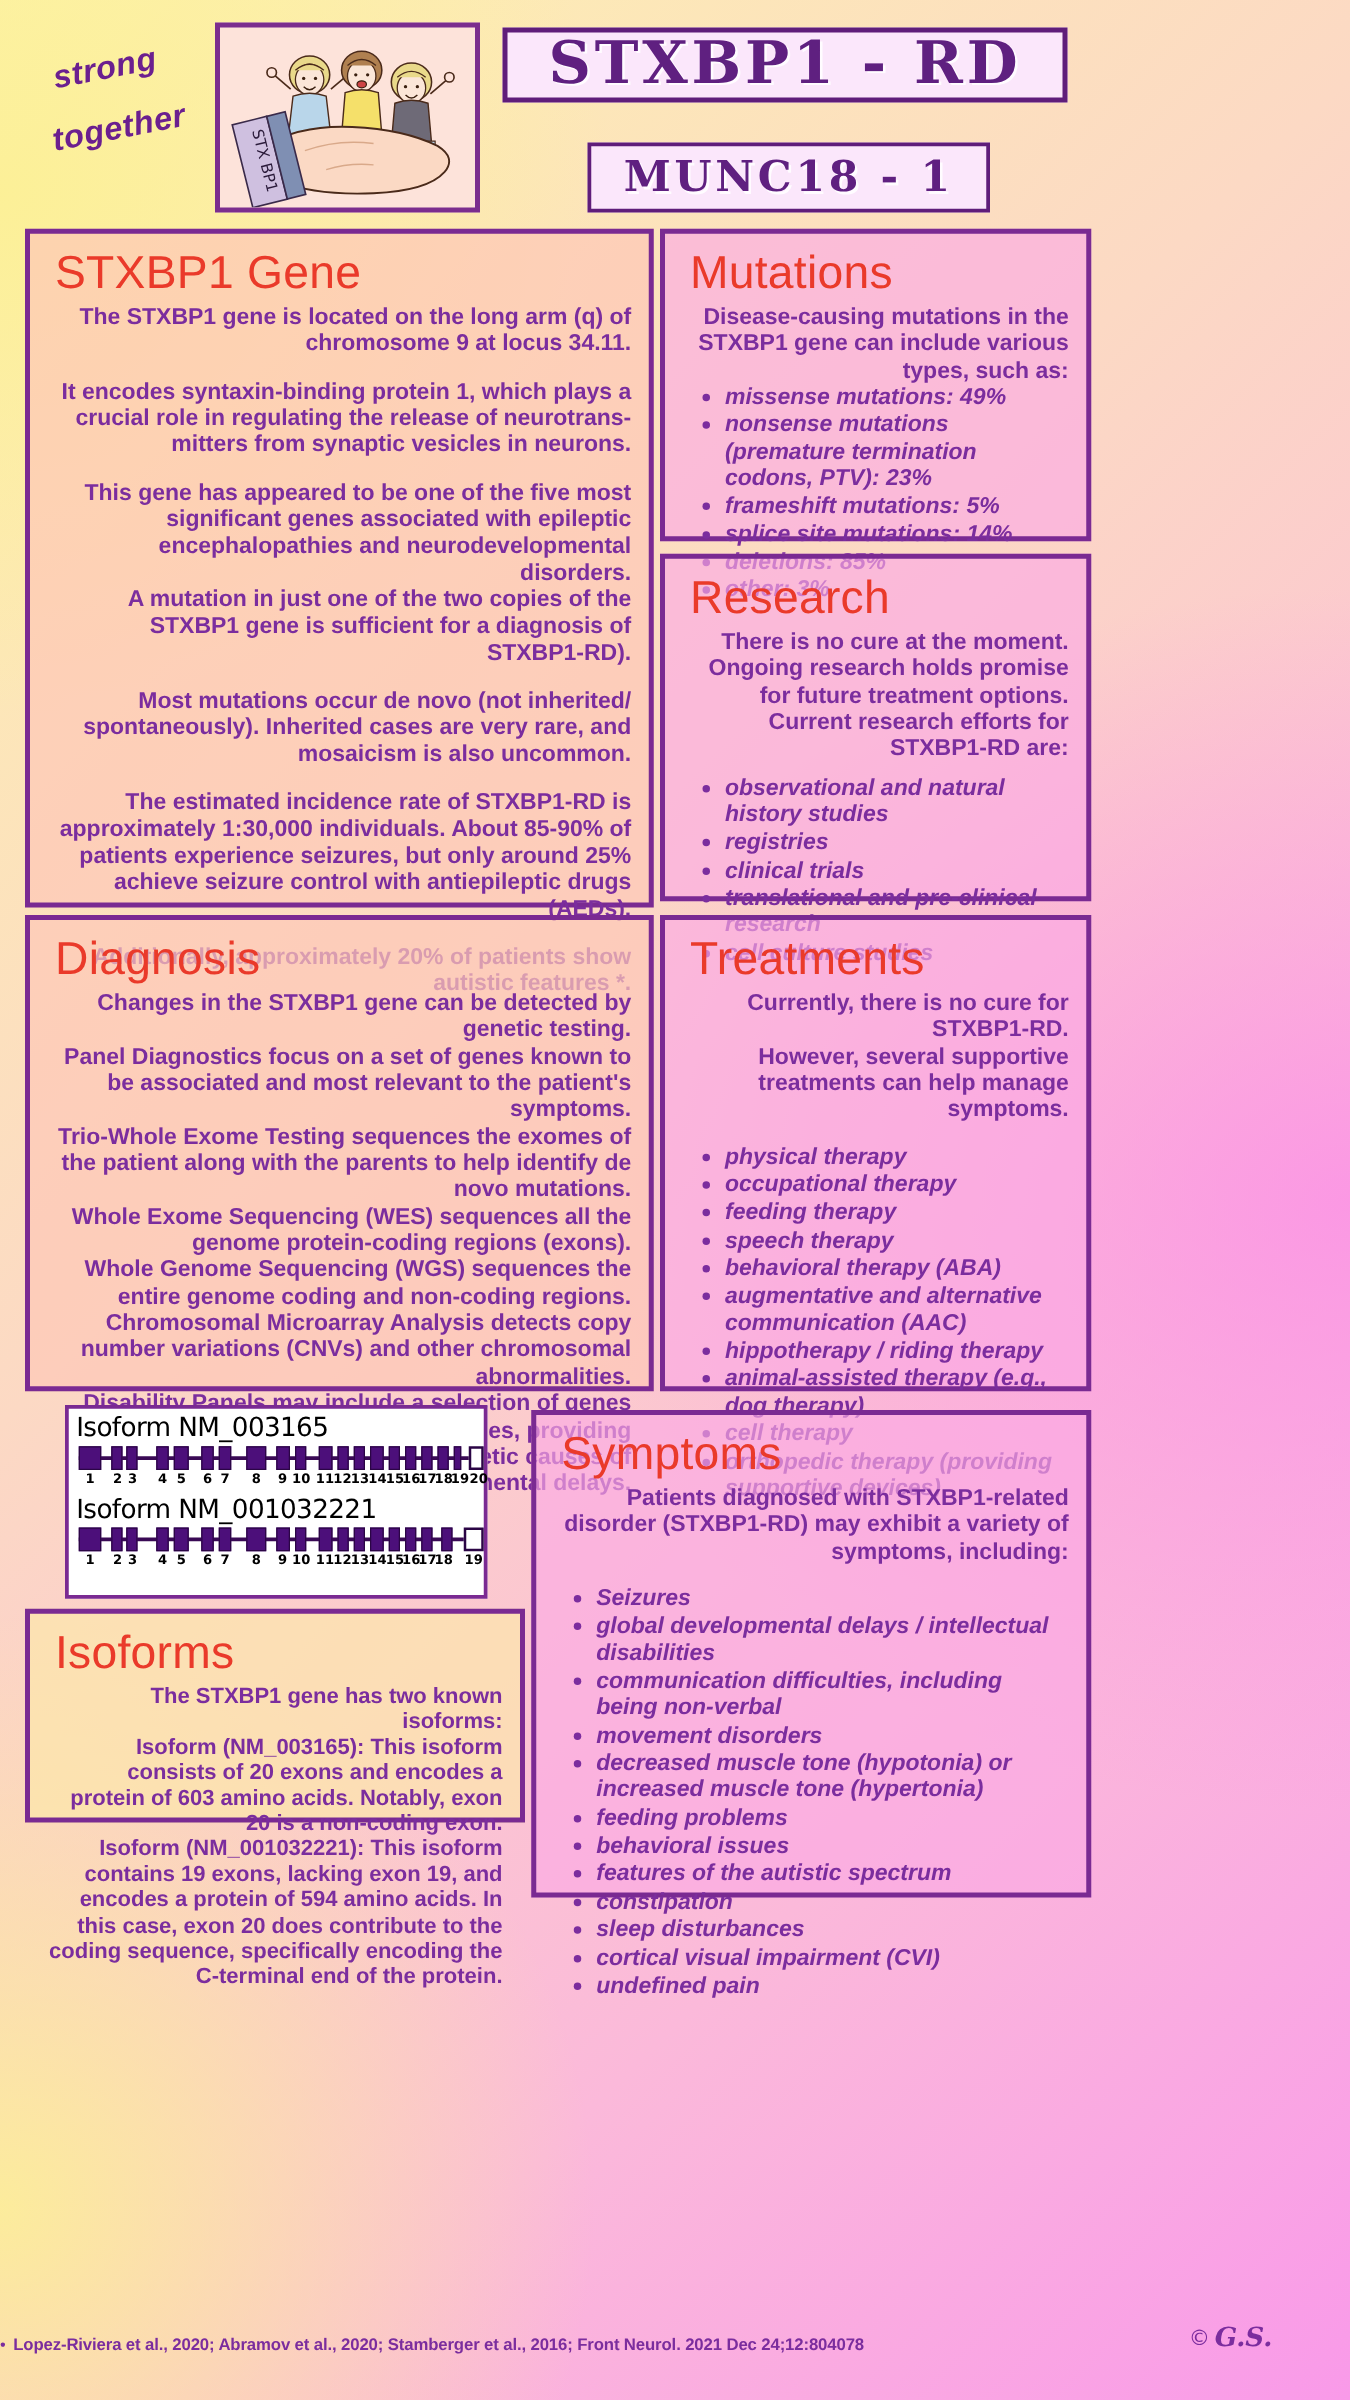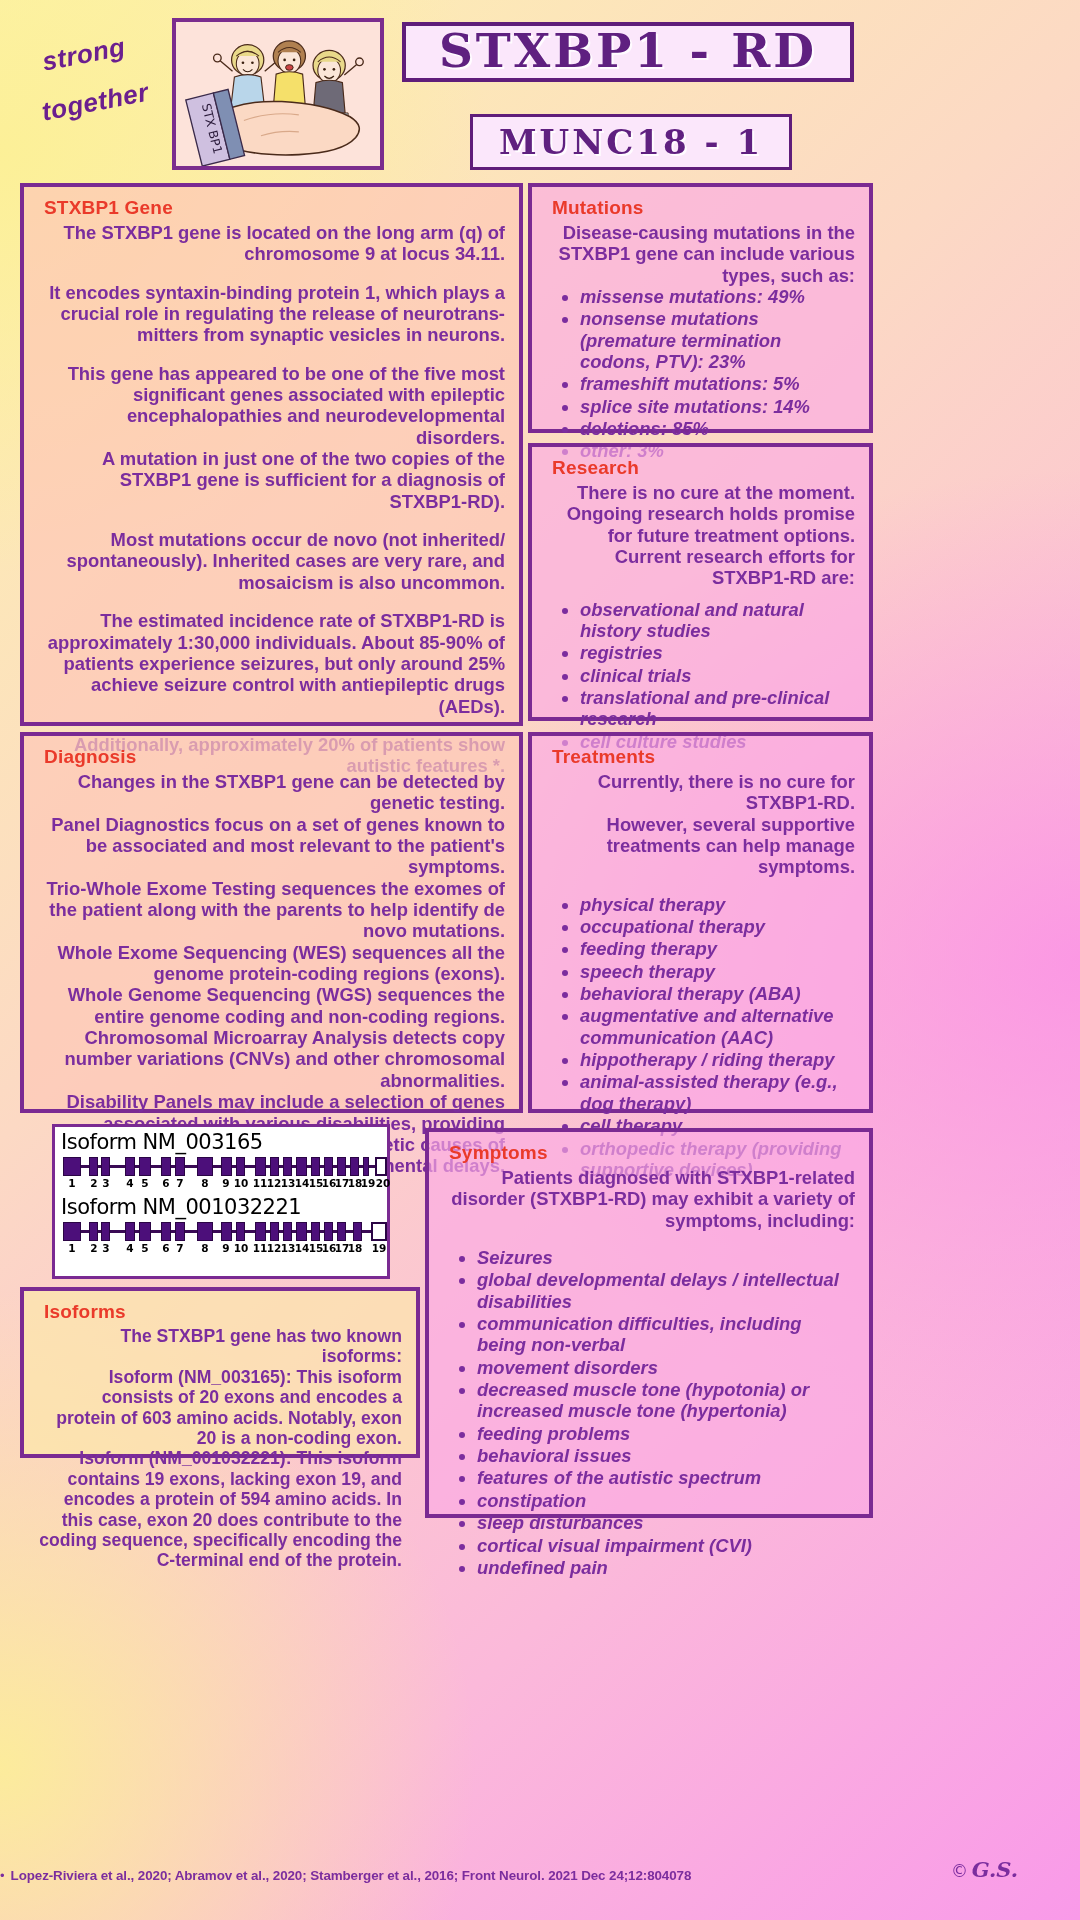--- a/index.html
+++ b/index.html
@@ -75,22 +75,22 @@
     position: absolute;
     border: 4px solid #7a2a92;
     padding: 10px 14px 12px 14px;
   }
   .card.warm { background: rgba(253,200,183,0.72); }
   .card.cool { background: rgba(250,170,228,0.66); }
   .card.sun  { background: rgba(252,232,168,0.66); }
 
   .card h2 {
     color: #ea3a2a;
-    font-size: 19px;
-    font-weight: bold;
+    font-size: 37px;
+    font-weight: normal;
     margin: 0 0 3px 6px;
     letter-spacing: .2px;
   }
   .card p, .card li {
     color: #7b2d9e;
     font-size: 18.4px;
     font-weight: bold;
     line-height: 1.16;
   }
   .card p { margin-bottom: 0; text-align: right; }

